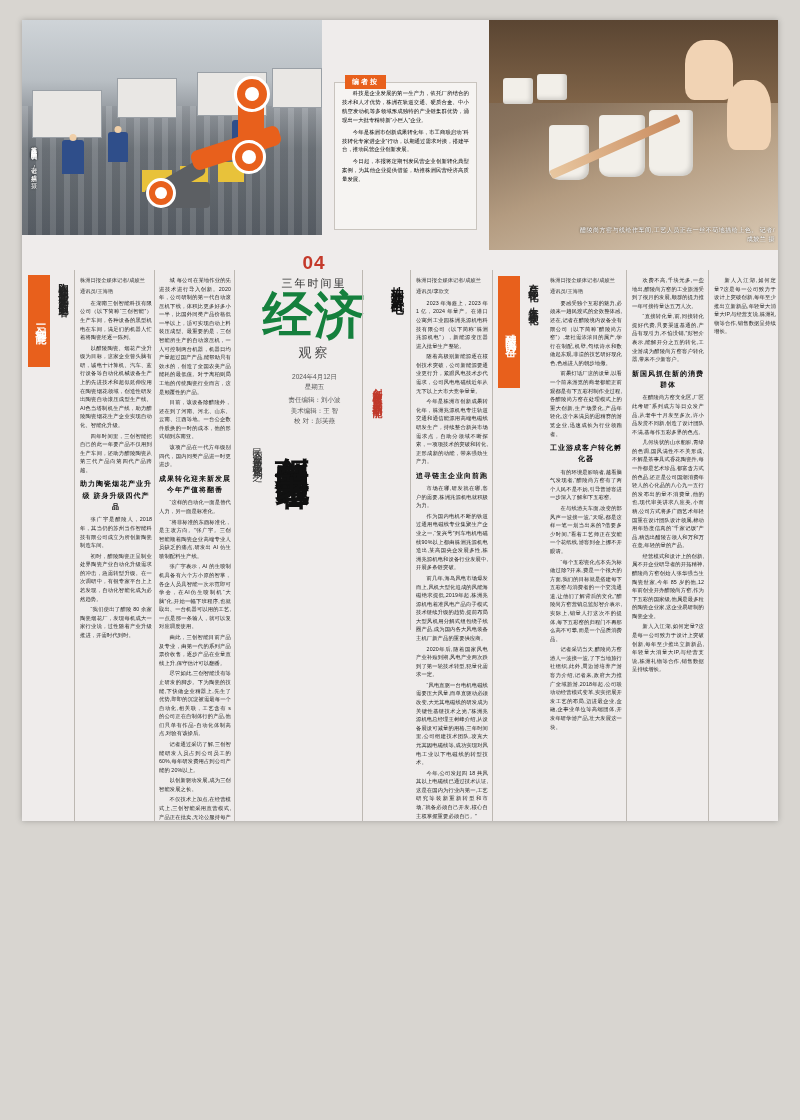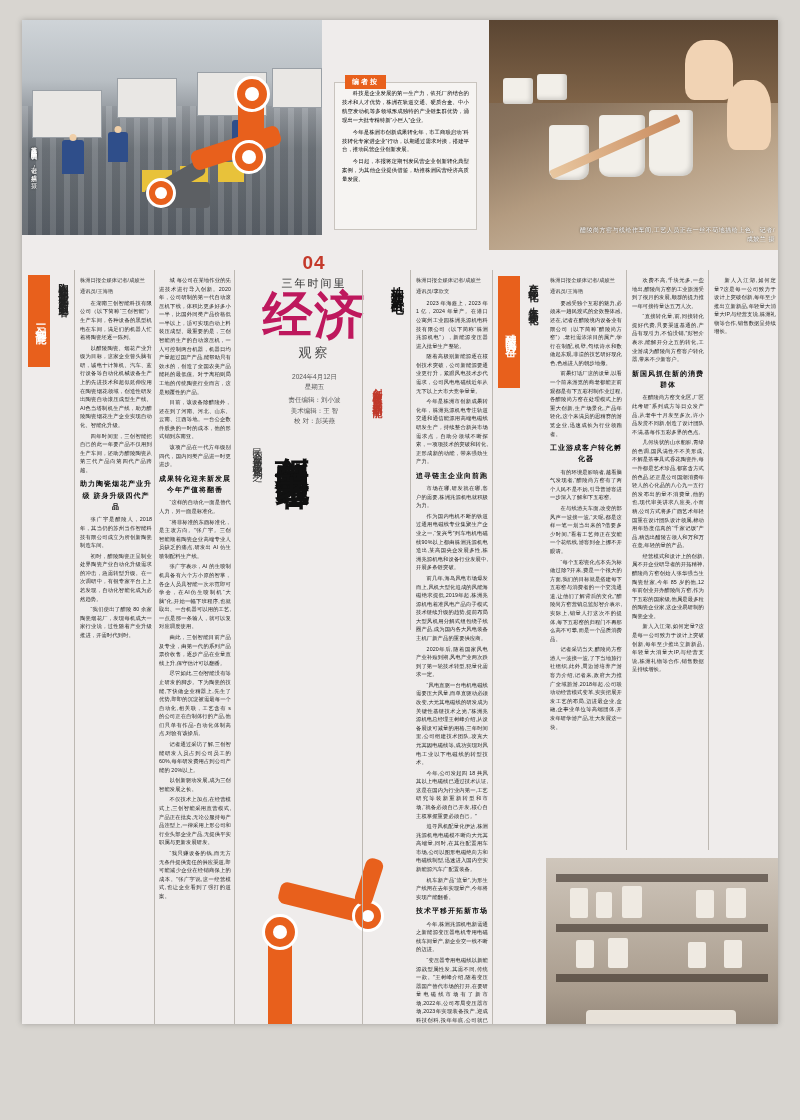--- a/index.html
+++ b/index.html
@@ -7,21 +7,21 @@
   body {
     width:800px; height:1120px;
     background:#d8d5d0;
     font-family:"Liberation Sans", sans-serif;
     overflow:hidden;
     position:relative;
   }
   .page {
     position:absolute;
     left:22px; top:20px;
-    width:756px; height:1004px;
+    width:756px; height:801px;
     background:#efeceb;
     box-shadow:0 0 6px rgba(0,0,0,.25);
     overflow:hidden;
   }
 
   
   .photo {
     position:absolute;
     background:#b9b2ab;
     overflow:hidden;
@@ -83,21 +83,21 @@
   }
   .issue-no {
     font-size:19px; color:#c4392a; font-weight:bold; letter-spacing:1px;
   }
   .paper-name {
     font-size:11px; color:#333; letter-spacing:2px; writing-mode:horizontal-tb;
   }
   .jingji {
     font-family:"Liberation Serif", serif;
     font-size:50px;
-    color:#be185d;
+    color:#15803d;
     font-weight:bold;
     line-height:.95;
     letter-spacing:2px;
   }
   .guancha {
     font-size:13px; color:#444; letter-spacing:3px;
   }
   .mast-meta{
     font-size:6.5px; color:#555; line-height:1.6;
   }

